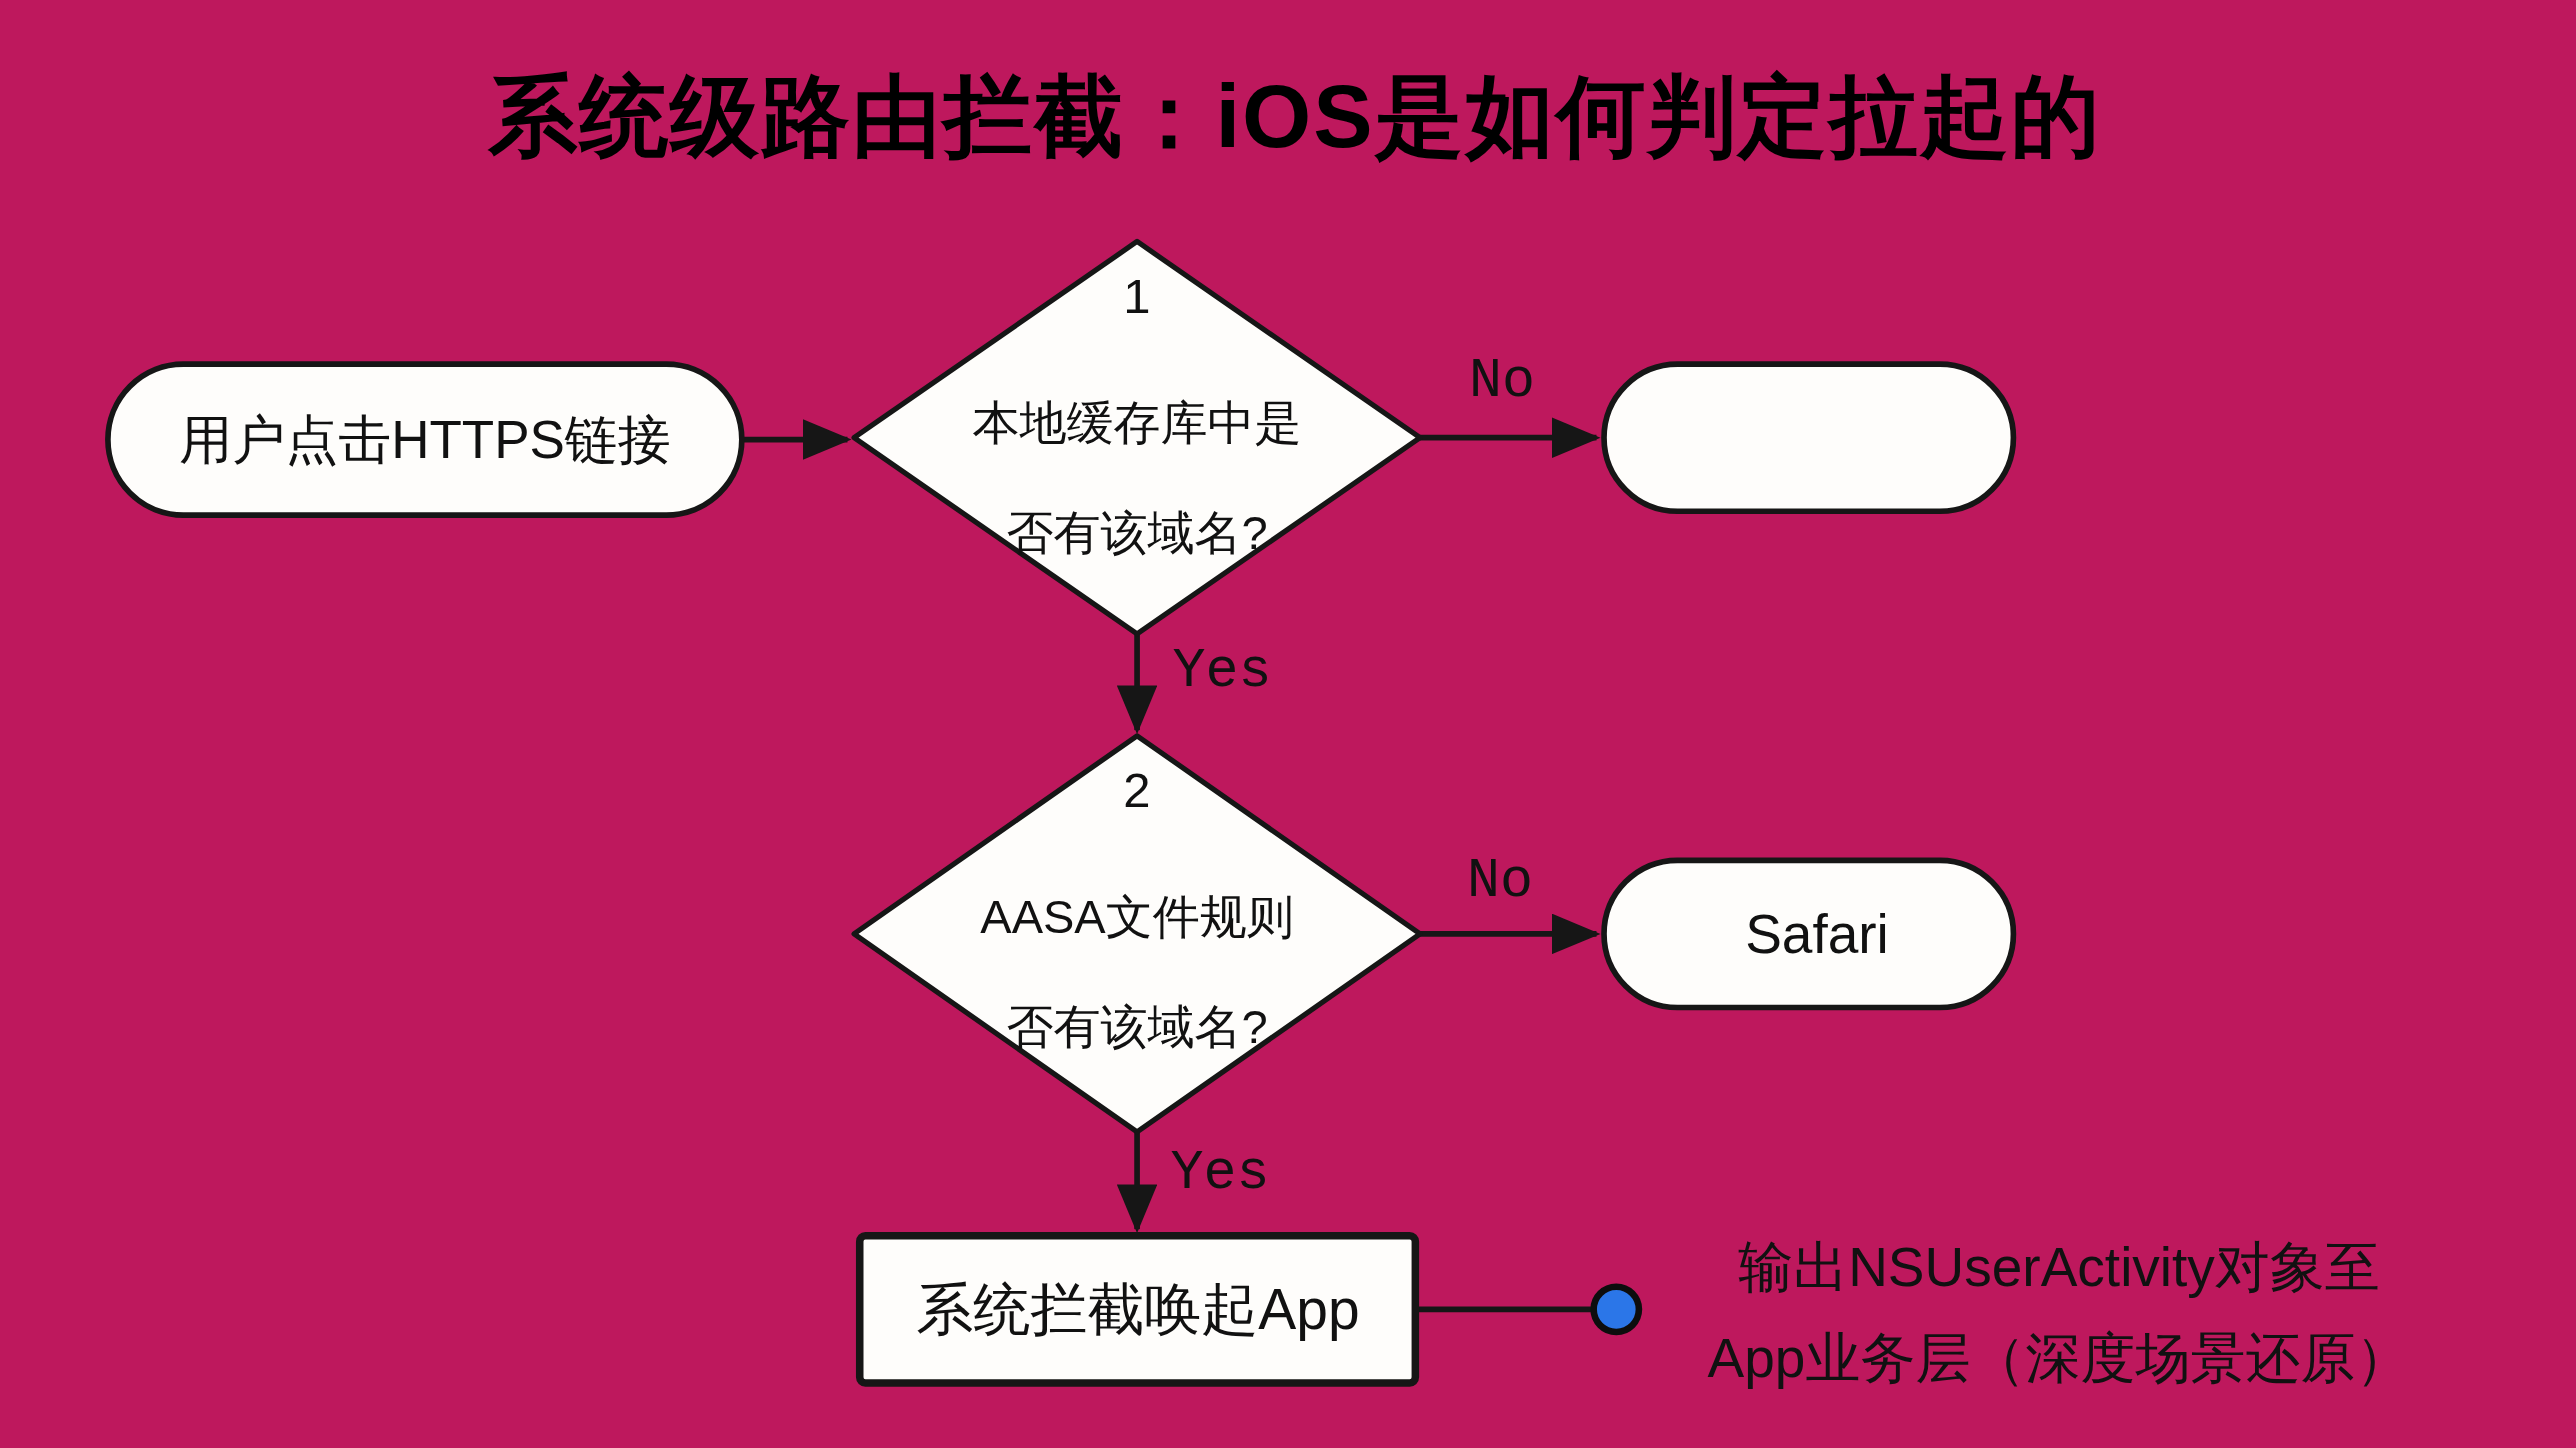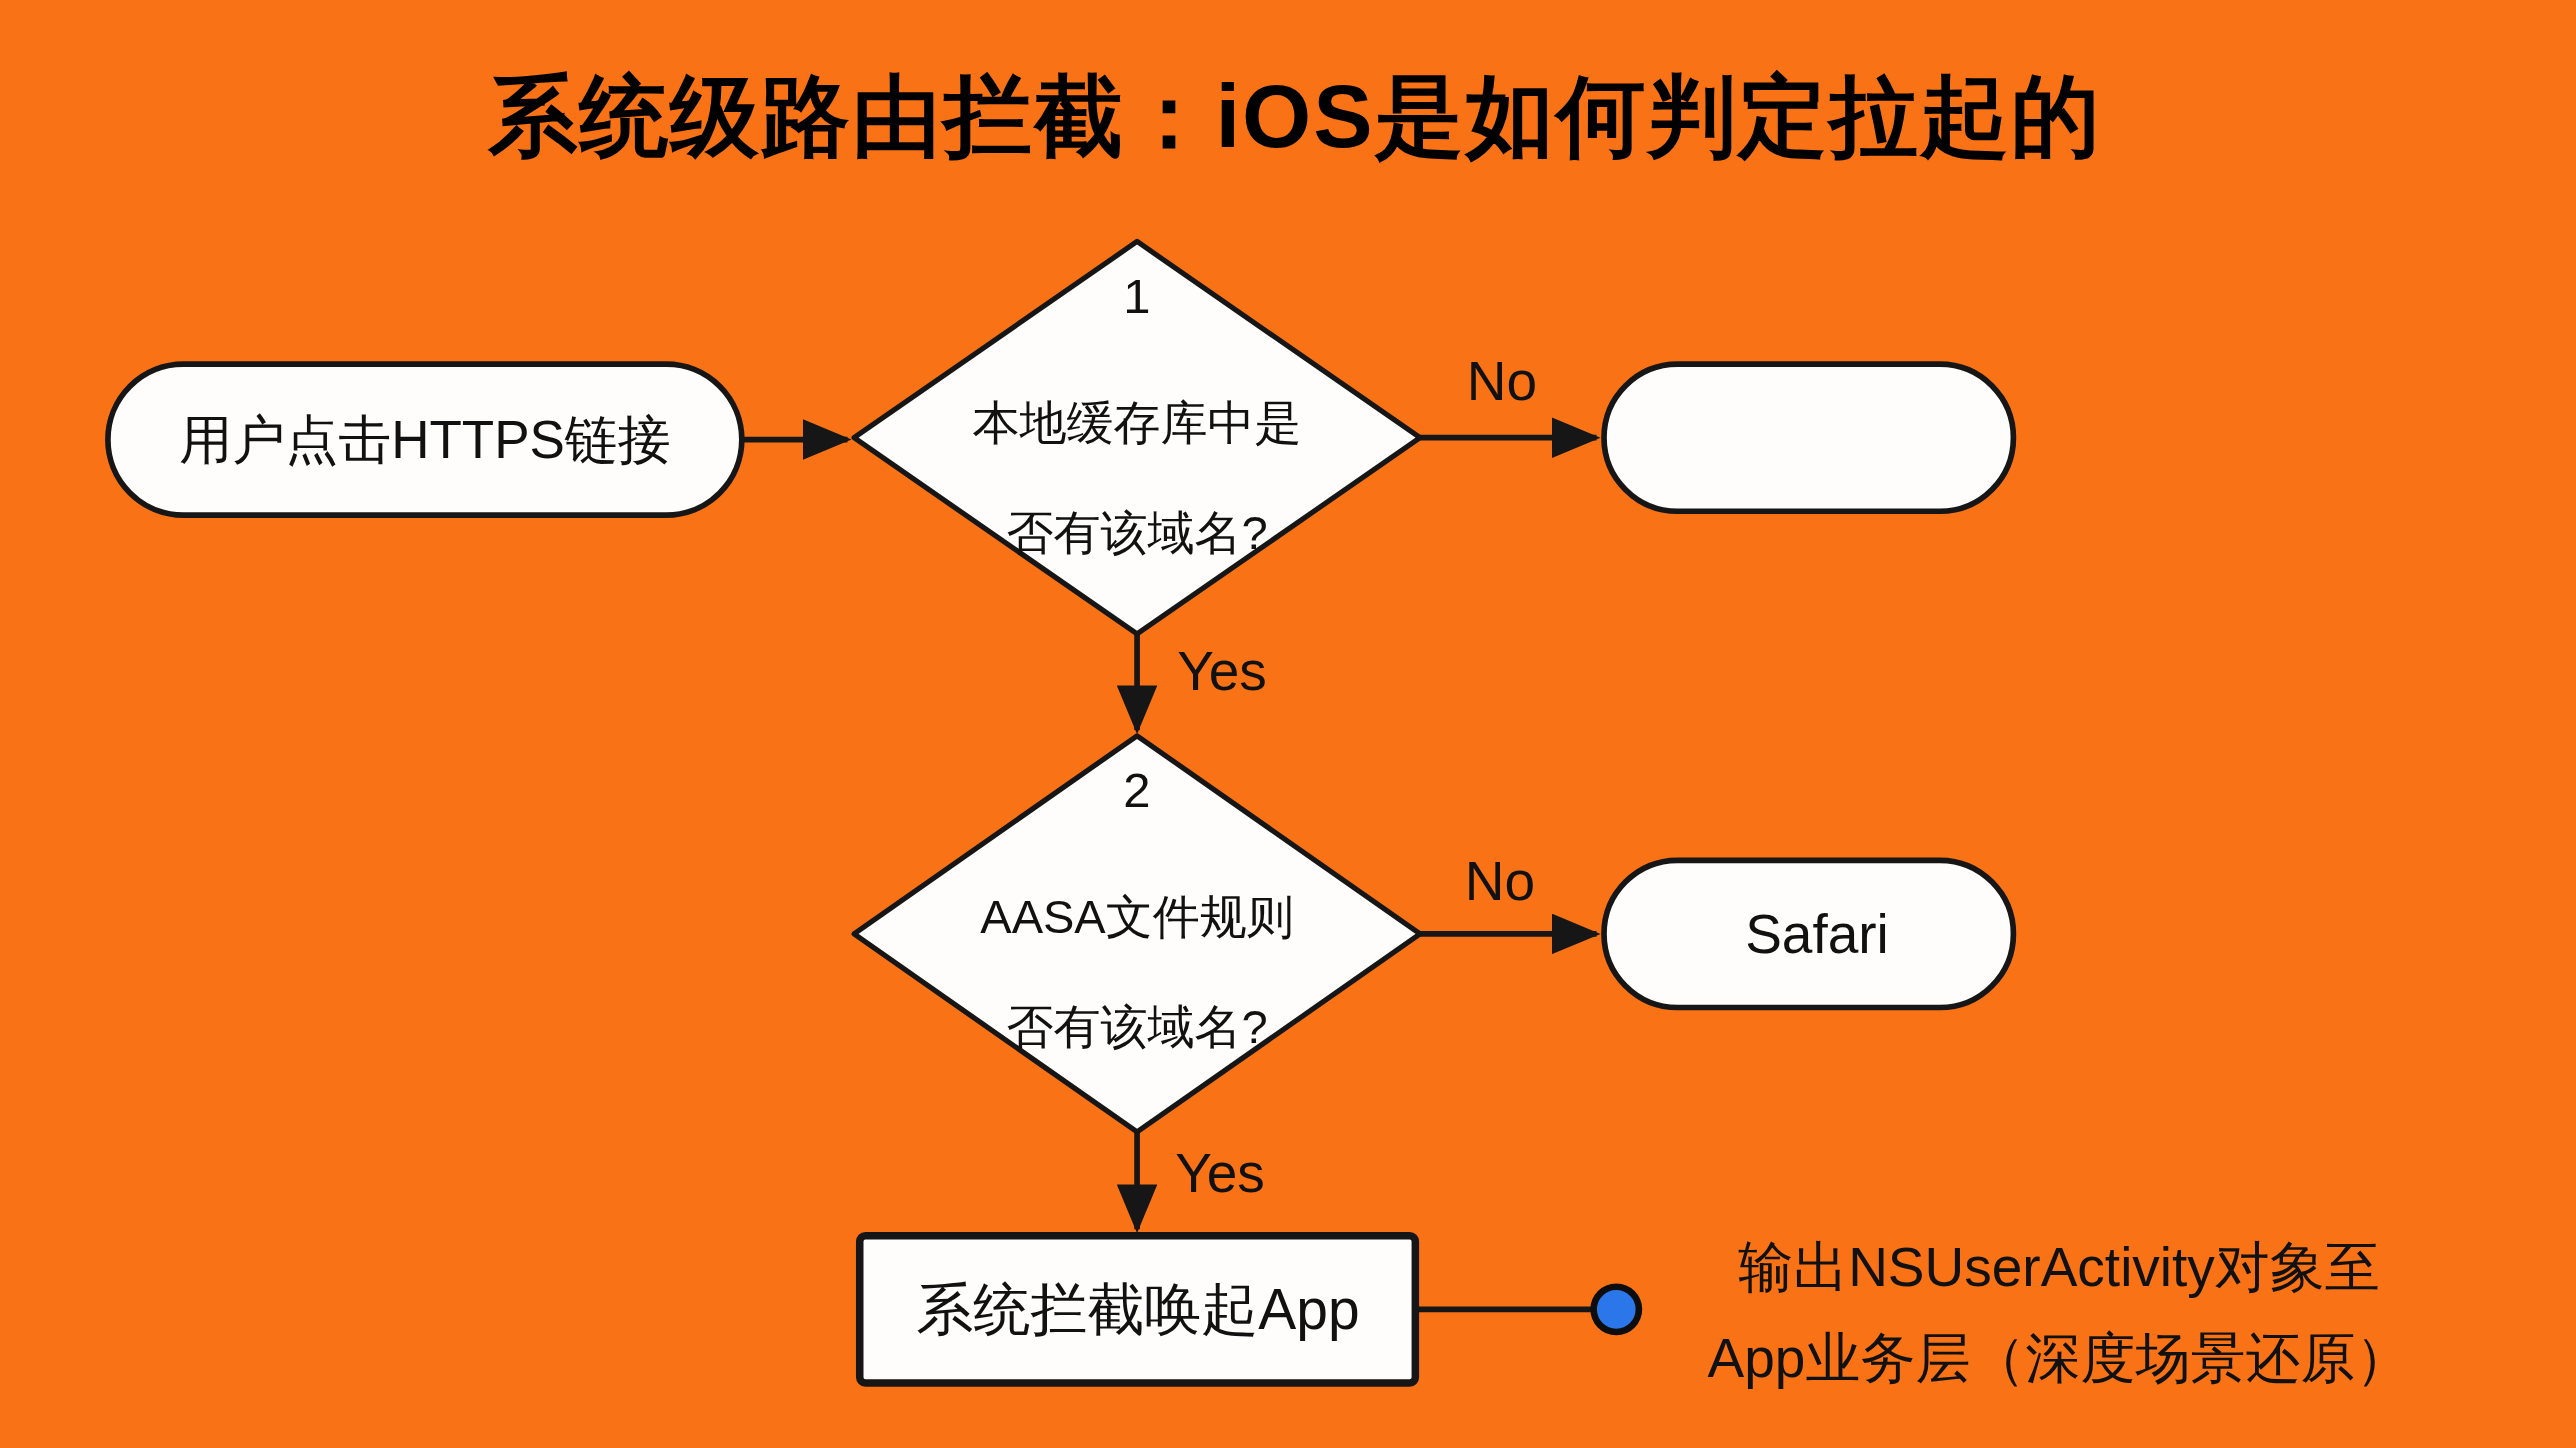--- a/index.html
+++ b/index.html
@@ -5,21 +5,21 @@
   html, body {
     margin: 0;
     padding: 0;
     background: #f7f5f0;
     font-family: "Liberation Sans", "DejaVu Sans", sans-serif;
   }
   .stage {
     position: relative;
     width: 2576px;
     height: 1448px;
-    background: #f97316;
+    background: #be185d;
     color: #111111;
     overflow: hidden;
   }
   svg.shapes {
     position: absolute;
     left: 0; top: 0;
     width: 2576px;
     height: 1448px;
   }
   .lbl {
@@ -34,21 +34,21 @@
     font-size: 89px;
     font-weight: 700;
     letter-spacing: 1.9px;
     color: #000000;
   }
   .node-text { font-size: 53px; }
   .start-label    { left: 425px;  top: 441px; }
   .safariweb-label{ left: 1809px; top: 438px; font-size: 55px; }
   .safari-label   { left: 1809px; top: 934px; font-size: 55px; margin-left: 8px; }
   .intercept-label{ left: 1138px; top: 1310px; font-size: 57px; }
-  .edge-label { font-size: 55px; }
+  .edge-label { font-size: 55px; font-family: Liberation Mono, monospace; }
   .no1-label  { left: 1502px; top: 381px; }
   .yes1-label { left: 1222px; top: 671px; }
   .no2-label  { left: 1500px; top: 881px; }
   .yes2-label { left: 1220px; top: 1173px; }
   .diamond-label {
     position: absolute;
     display: flex;
     flex-direction: column;
     align-items: center;
     justify-content: center;

